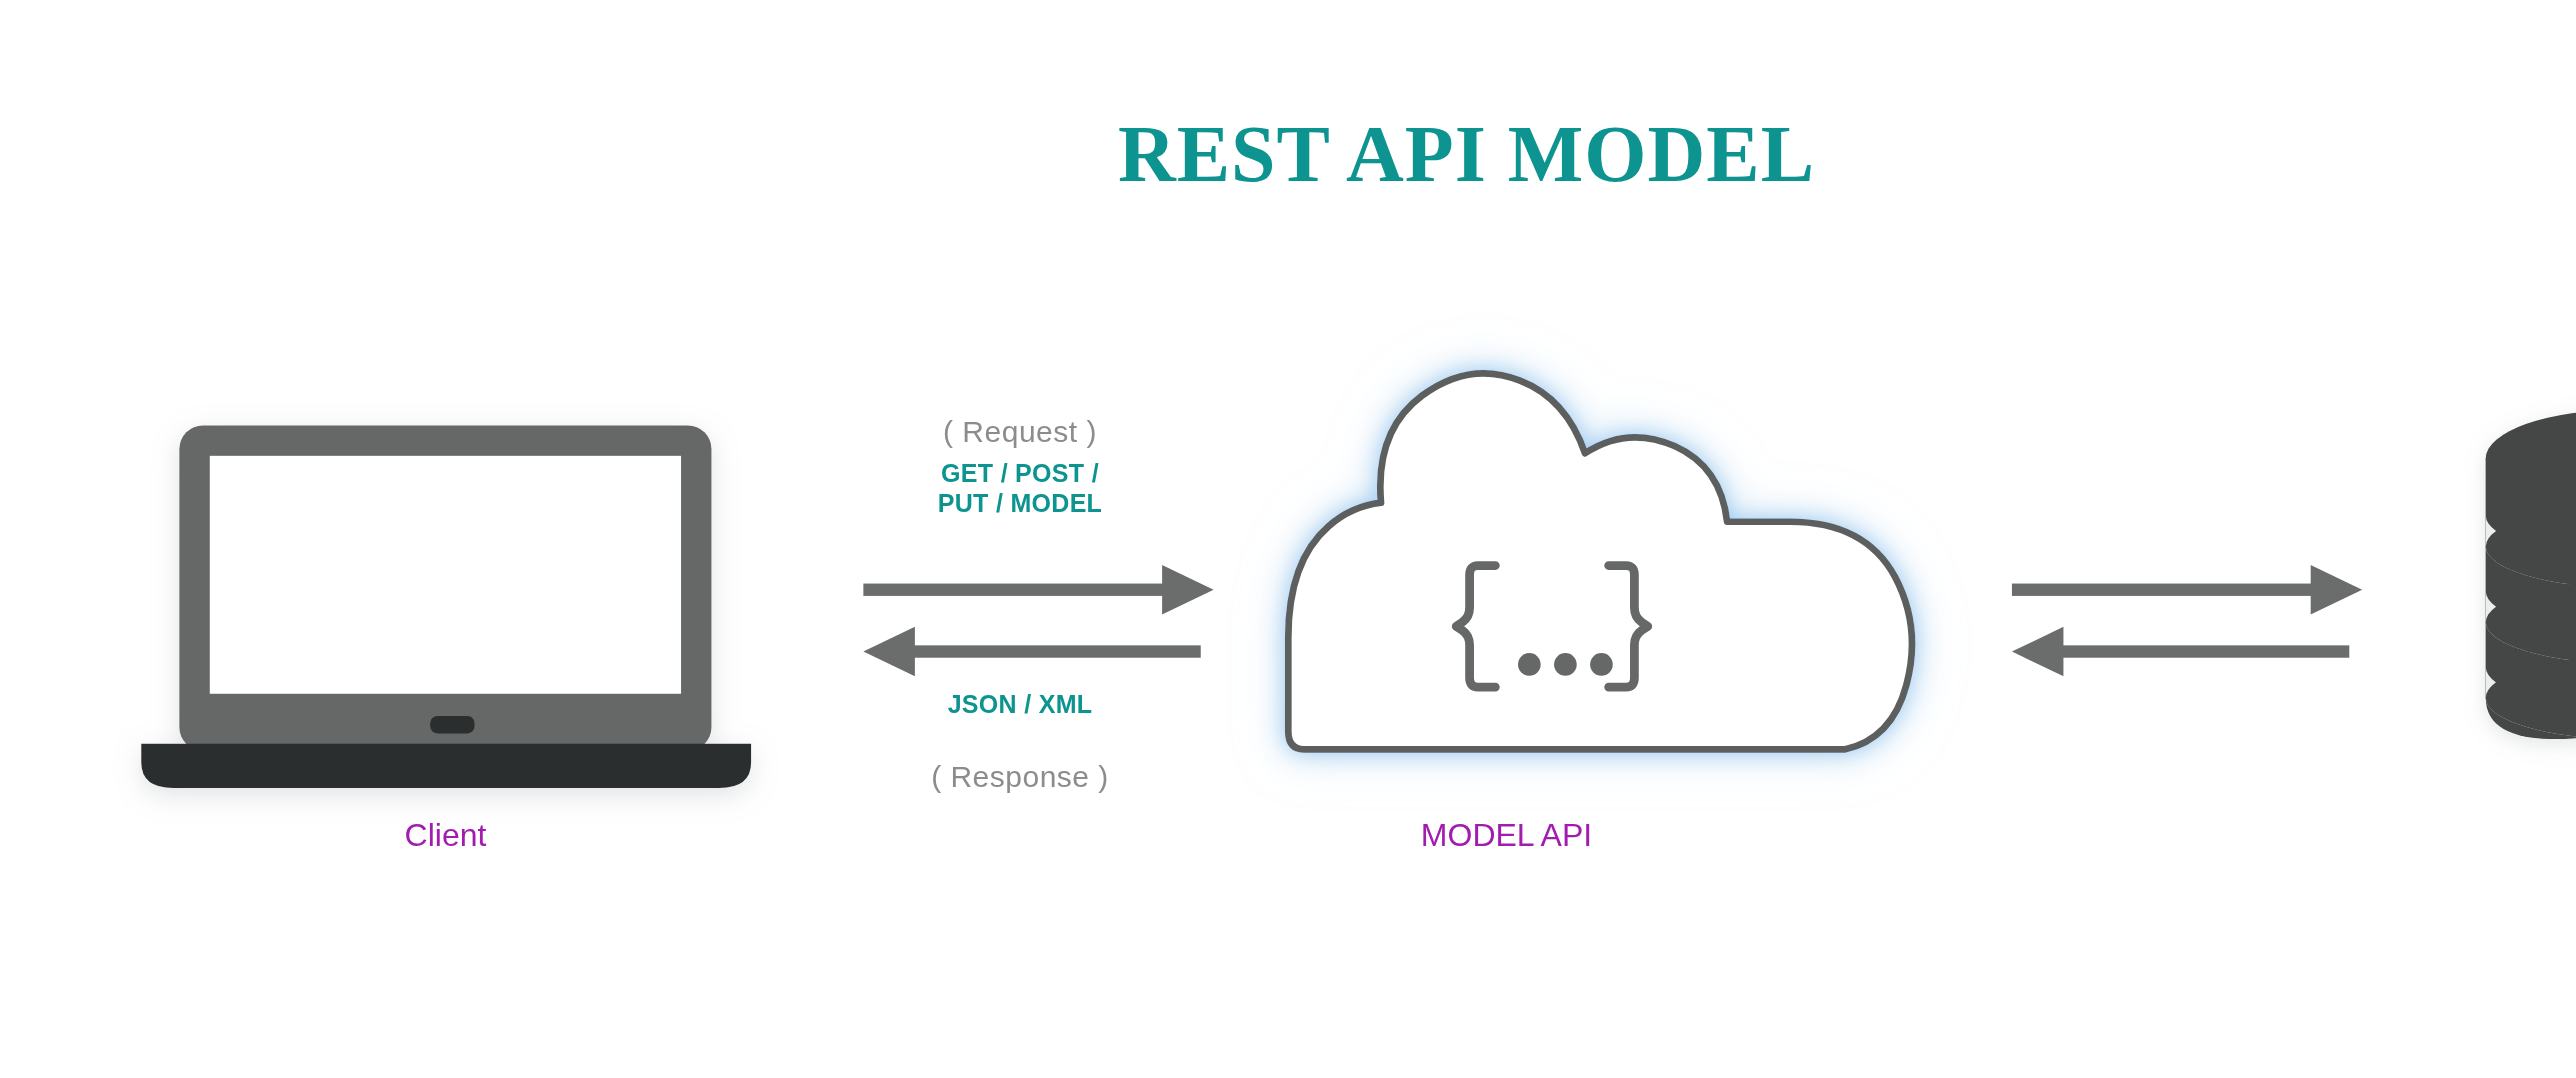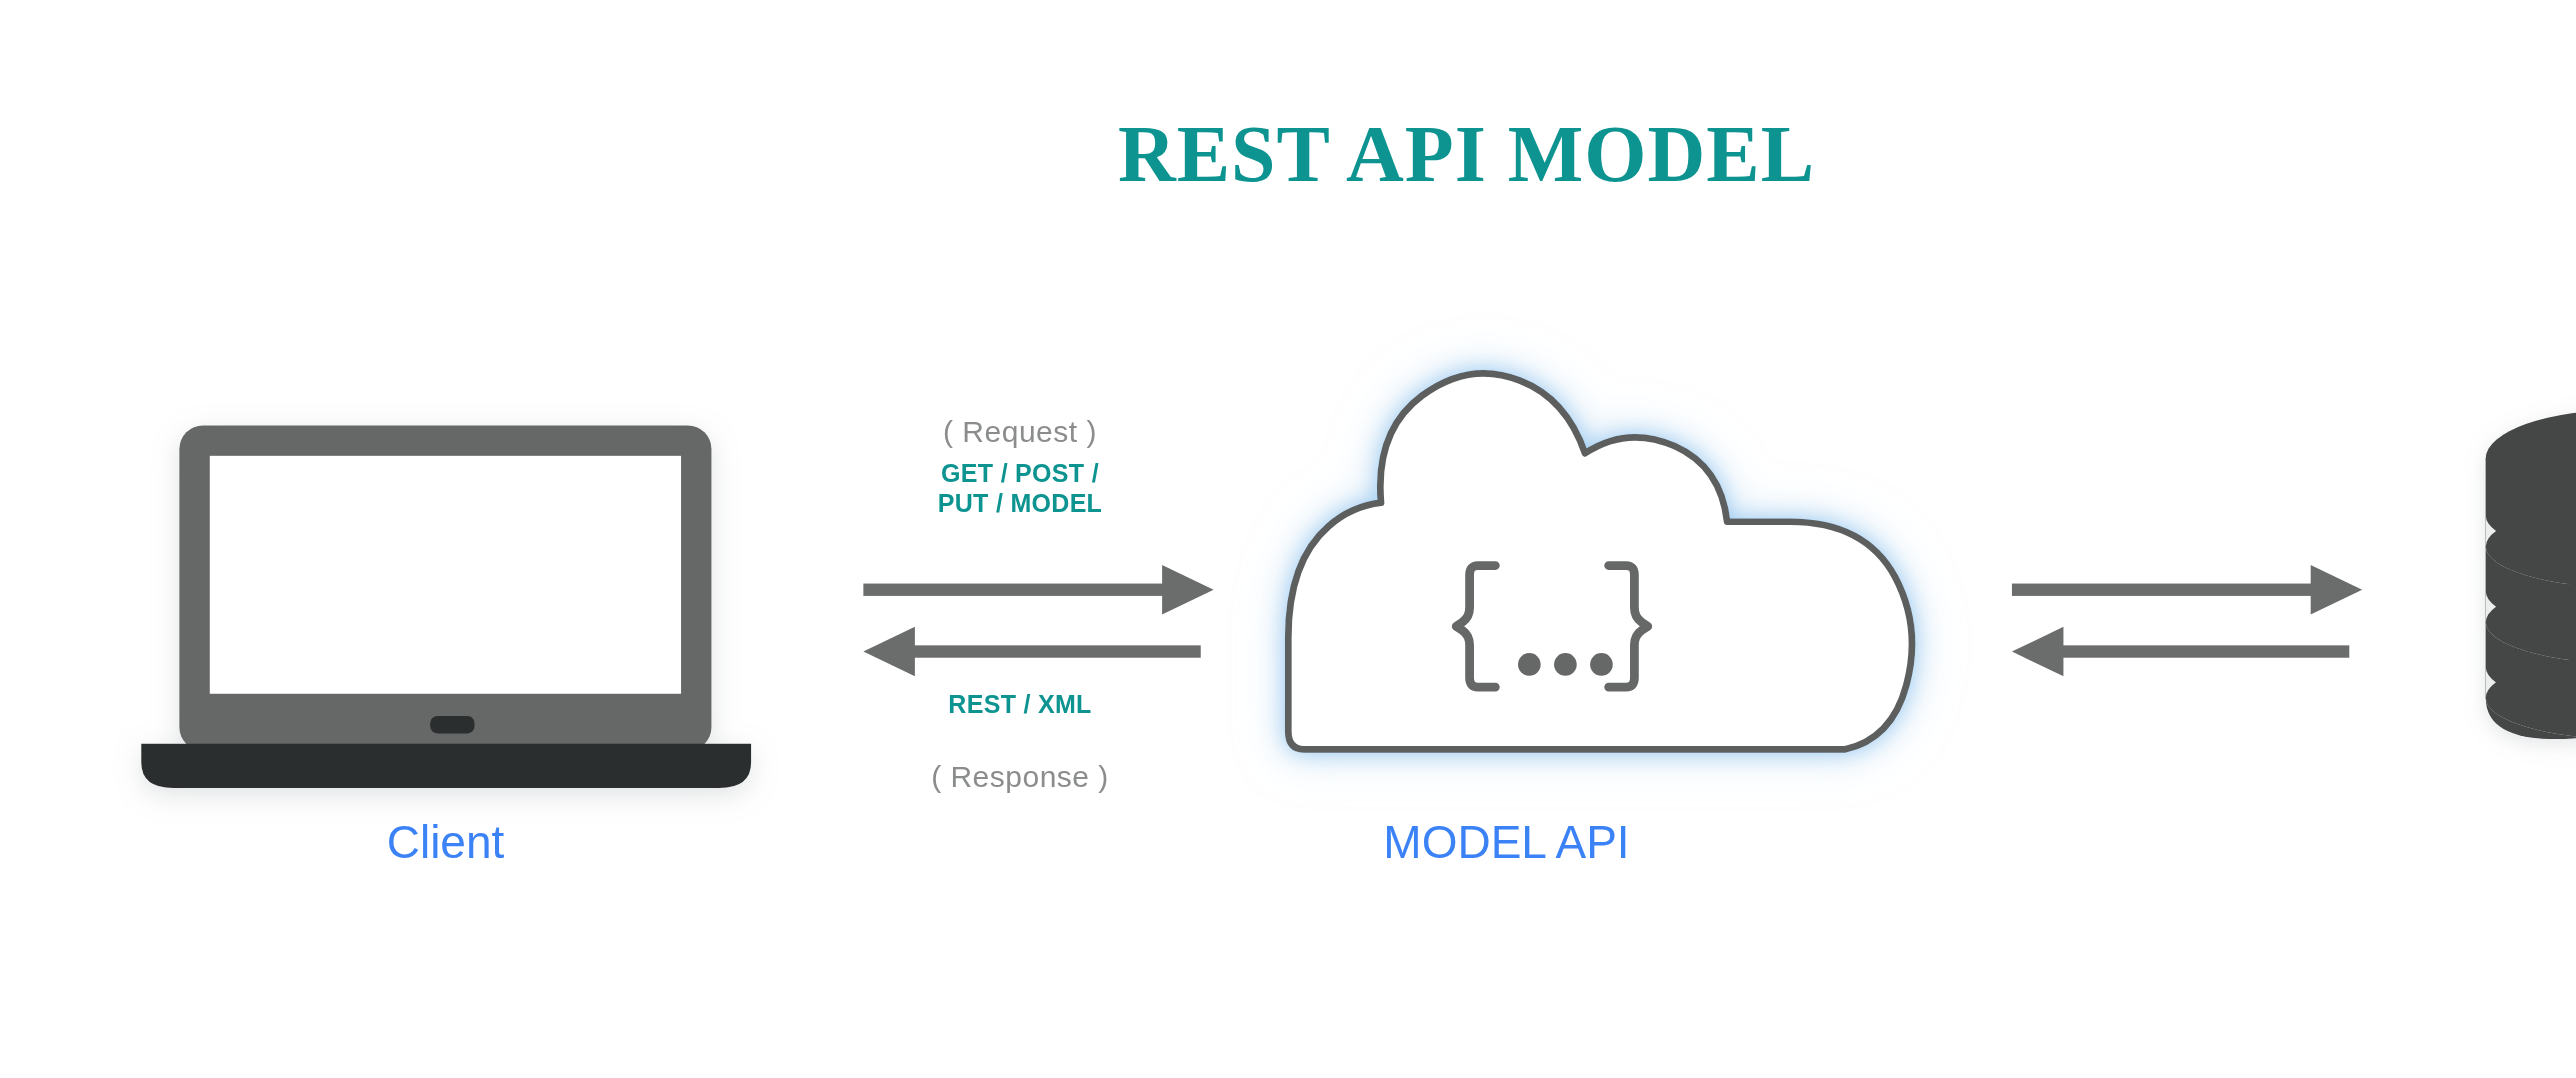--- a/index.html
+++ b/index.html
@@ -37,23 +37,23 @@
     color: #0d9490;
     line-height: 1;
     white-space: nowrap;
   }
 
   
   .node-label {
     position: absolute;
     text-align: center;
     font-family: "Liberation Sans", sans-serif;
-    font-size: 46px;
+    font-size: 32px;
     font-weight: 400;
-    color: #3b82f6;
+    color: #a21caf;
     line-height: 1;
     white-space: nowrap;
   }
   #label-client   { left: 175px;  top: 819px; width: 541px; }
   #label-restapi  { left: 1236px; top: 819px; width: 541px; }
   #label-database { left: 2452px; top: 817px; width: 541px; }
 
   
   .flow-col {
     position: absolute;
@@ -101,21 +101,21 @@
   <div id="diagram-title">REST API MODEL</div>
 
   <div class="flow-col" id="flow-request-col">
     <div class="flow-line flow-muted">( Request )</div>
     <div class="gap-sm"></div>
     <div class="flow-line flow-accent">GET / POST /</div>
     <div class="flow-line flow-accent">PUT / MODEL</div>
   </div>
 
   <div class="flow-col" id="flow-response-col">
-    <div class="flow-line flow-accent">REST / XML</div>
+    <div class="flow-line flow-accent">JSON / XML</div>
     <div class="gap-sm"></div>
     <div class="flow-line flow-muted">( Response )</div>
   </div>
 
   <div class="node-label" id="label-client">Client</div>
   <div class="node-label" id="label-restapi">MODEL API</div>
   <div class="node-label" id="label-database">Database</div>
 
   <svg id="artwork" viewBox="0 0 5692 2093" xmlns="http://www.w3.org/2000/svg">
     <defs>

